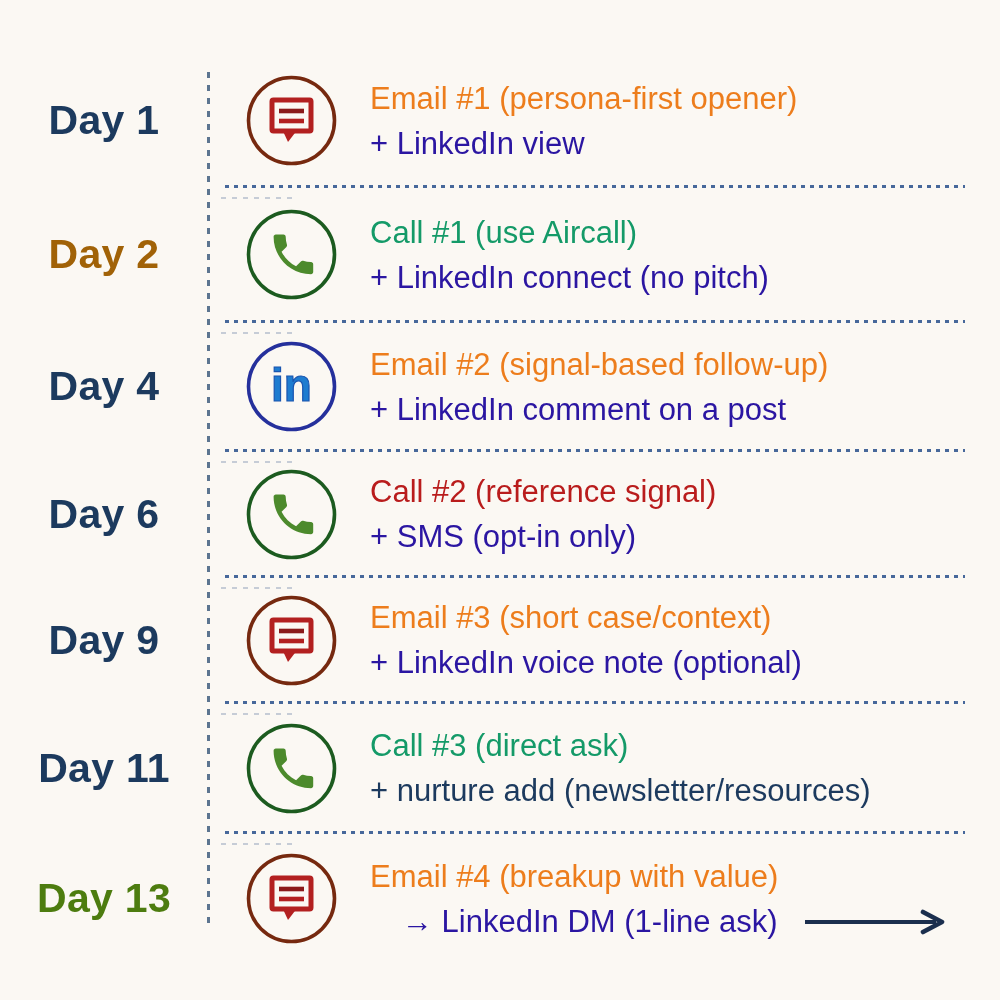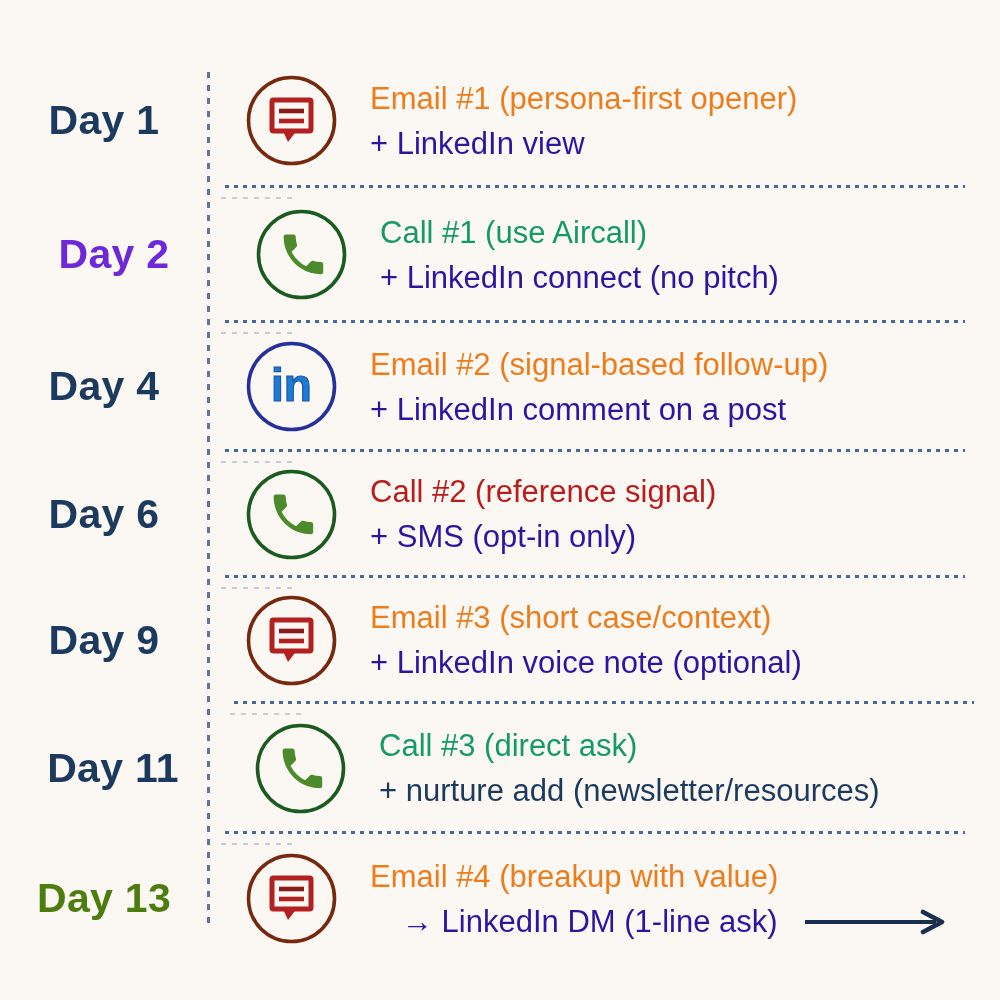--- a/index.html
+++ b/index.html
@@ -14,21 +14,21 @@
     position:absolute;left:207px;top:72px;width:3px;height:856px;
     background:repeating-linear-gradient(to bottom,#5C7590 0 6px,transparent 6px 13px);
   }
   .rows{position:absolute;top:54px;left:0;width:1000px;}
   .row{display:flex;align-items:center;position:relative;}
   .row:nth-child(1){height:133px;}
   .row:nth-child(2){height:135px;}
   .row:nth-child(3){height:129px;}
   .row:nth-child(4){height:126px;}
   .row:nth-child(5){height:126px;}
-  .row:nth-child(6){height:130px;margin-left:9px;}
+  .row:nth-child(6){height:130px;}
   .row:nth-child(7){height:131px;}
   .day{
     width:208px;flex:0 0 208px;text-align:center;
     font-size:41px;font-weight:700;letter-spacing:0.3px;
   }
   .icon-wrap{margin-left:37px;width:93px;height:93px;flex:0 0 93px;}
   .icon-wrap svg{display:block;width:93px;height:93px;}
   .content{margin-left:32px;font-size:31px;line-height:45px;white-space:nowrap;}
   .separator{position:absolute;top:-2px;left:225px;width:740px;pointer-events:none;}
   .sep-main{
@@ -59,21 +59,21 @@
       </svg>
 
     </div>
     <div class="content">
       <div style="color: rgb(237, 125, 28);">Email #1 (persona-first opener)</div>
       <div><span style="color: rgb(43, 22, 162);">+ LinkedIn view</span></div>
     </div>
   </div>
 
   <div class="row">
-    <div class="day" style="color: #6d28d9; padding-left: 10px;">Day 2</div>
+    <div class="day" style="color: #a16207;">Day 2</div>
     <div class="icon-wrap">
 
       <svg viewBox="0 0 93 93">
         <circle cx="46.5" cy="46.5" r="43" fill="none" stroke="#1C5B1F" stroke-width="3.6"></circle>
         <g transform="translate(22,20) scale(2.2)">
           <path fill="#4C8A2C" d="M6.62 10.79c1.44 2.83 3.76 5.14 6.59 6.59l2.2-2.2c.27-.27.67-.36 1.02-.24 1.12.37 2.33.57 3.57.57.55 0 1 .45 1 1V20c0 .55-.45 1-1 1-9.39 0-17-7.61-17-17 0-.55.45-1 1-1h3.5c.55 0 1 .45 1 1 0 1.25.2 2.45.57 3.57.11.35.03.74-.24 1.02l-2.2 2.2z"></path>
         </g>
       </svg>
 
     </div>

